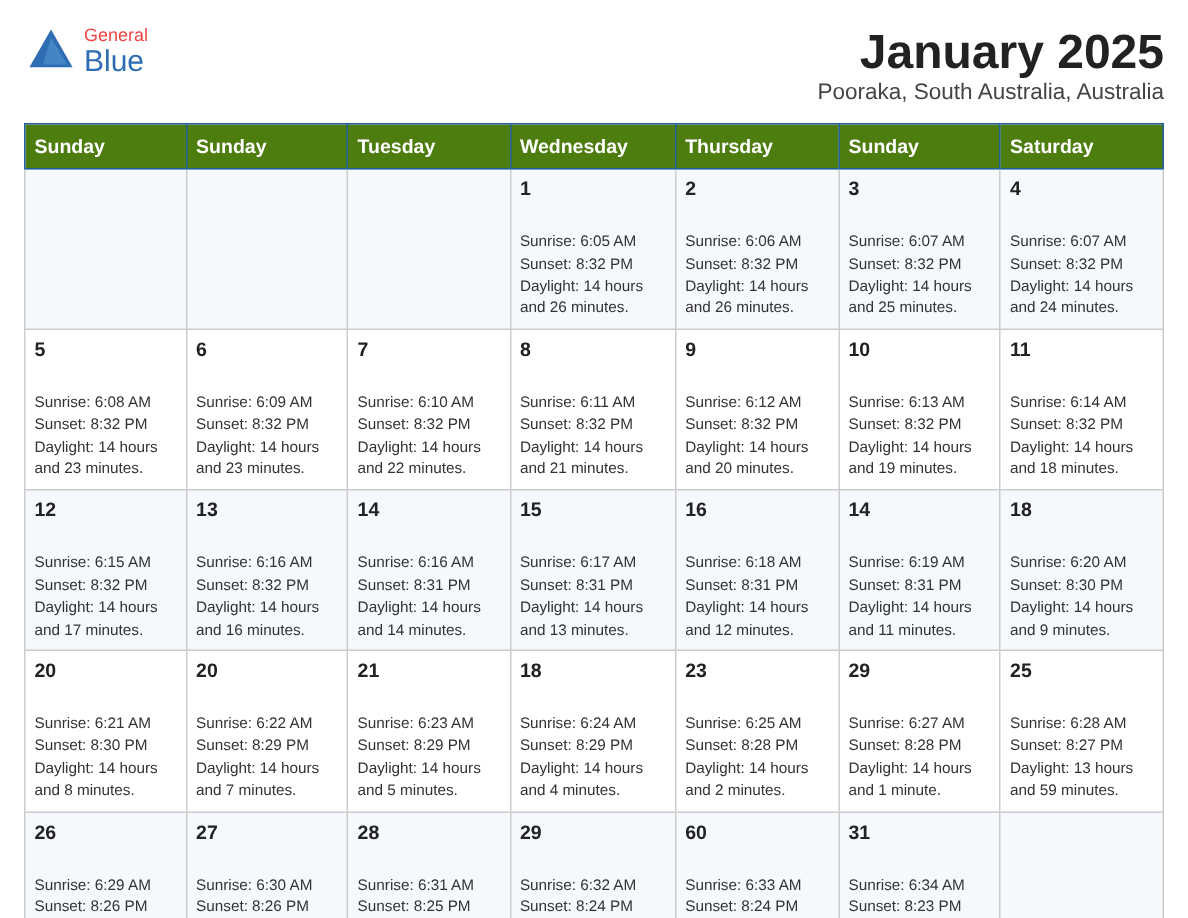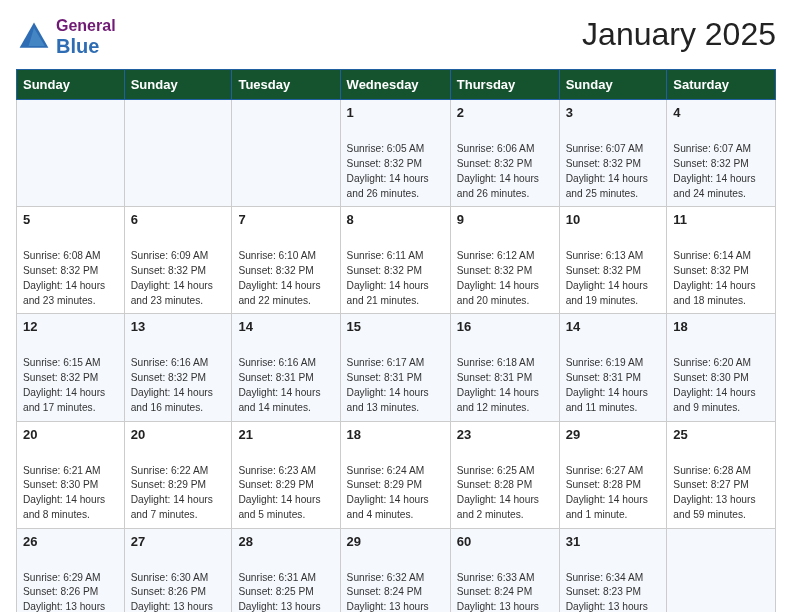--- a/index.html
+++ b/index.html
@@ -24,35 +24,35 @@
     .logo-text { display: flex; flex-direction: column; }
     .logo-icon {
       width: 36px;
       height: 36px;
     }
     .title-block {
       text-align: right;
     }
     .title-block h1 {
       font-size: 32px;
-      font-weight: normal;
+      font-weight: bold;
       color: #222;
     }
     .title-block h2 {
       font-size: 15px;
       font-weight: normal;
       color: #444;
     }
     .calendar {
       width: 100%;
       border-collapse: collapse;
       border: 1px solid #ccc;
     }
     .calendar th {
-      background-color: #14532d;
+      background-color: #4d7c0f;
       color: #fff;
       font-size: 13px;
       font-weight: bold;
       padding: 7px 6px;
       text-align: left;
       border: 1px solid #2060a0;
     }
     .calendar td {
       vertical-align: top;
       border: 1px solid #ccc;
@@ -88,26 +88,27 @@
 </head>
 <body>
 
 <div class="header">
   <div class="logo-wrapper">
     <svg class="logo-icon" viewBox="0 0 40 40">
       <polygon points="20,4 36,32 4,32" fill="#2e6db4"></polygon>
       <polygon points="20,10 32,30 14,30" fill="#5a9fd4" opacity="0.5"></polygon>
     </svg>
     <div class="logo-text">
-      <span style="font-size:16px;font-weight:bold;color:#701a75;line-height:1.2;">General</span>
-      <span style="font-size:20px;font-weight:bold;color:#2e6db4;line-height:1.1;">Blue</span>
+      <span style="font-size:12px;font-weight:normal;color:#ef4444;line-height:1.2;">General</span>
+      <span style="font-size:20px;font-weight:normal;color:#2e6db4;line-height:1.1;">Blue</span>
     </div>
   </div>
   <div class="title-block">
     <h1>January 2025</h1>
+    <h2>Pooraka, South Australia, Australia</h2>
   </div>
 </div>
 
 <table class="calendar">
   <thead>
     <tr>
     <th>Sunday</th>
         <th>Sunday</th>
         <th>Tuesday</th>
         <th>Wednesday</th>

